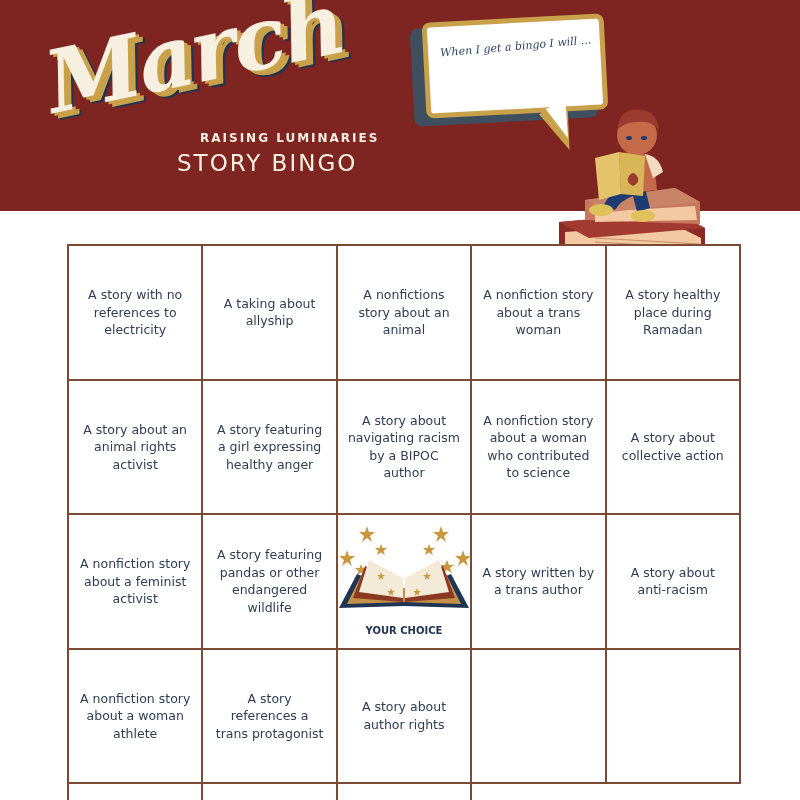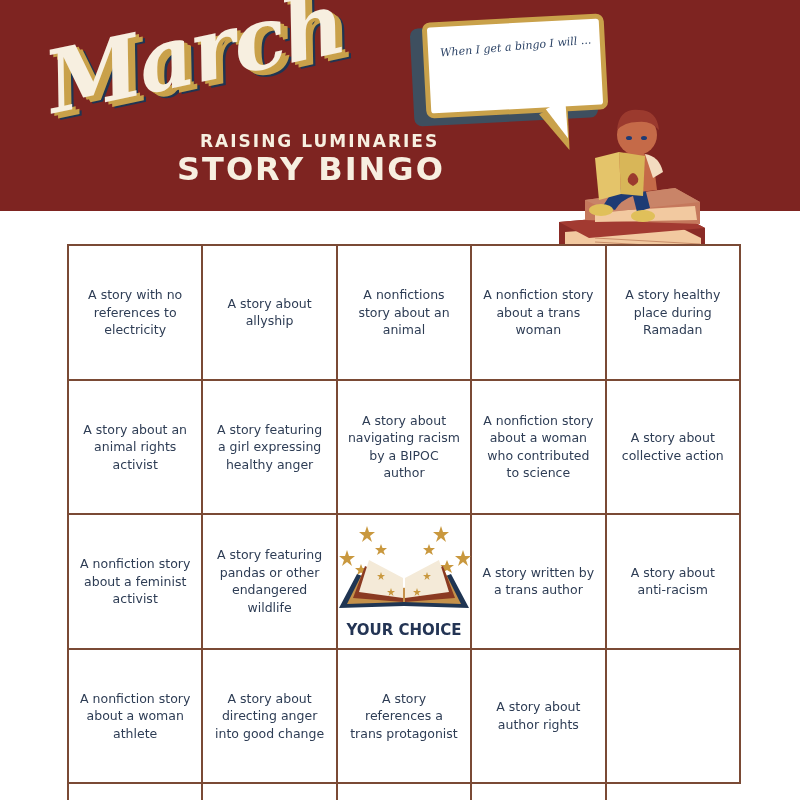--- a/index.html
+++ b/index.html
@@ -16,26 +16,26 @@
     position: absolute; left: 56px; top: 40px;
     font-family: "DejaVu Serif", serif; font-style: italic; font-weight: bold;
     font-size: 86px; color: #f7efe0; letter-spacing: -2px;
     transform: rotate(-12deg); transform-origin: left bottom;
     text-shadow: 3px 3px 0 #c9a14a, 6px 6px 0 #c9a14a, 8px 8px 0 #1f3553;
     line-height: 1;
   }
   .sub1 {
     position: absolute; left: 200px; top: 131px;
     font-family: "DejaVu Sans", sans-serif; font-weight: bold;
-    font-size: 17px; letter-spacing: 2px; color: #f7efe0;
+    font-size: 12px; letter-spacing: 2px; color: #f7efe0;
   }
   .sub2 {
     position: absolute; left: 177px; top: 150px;
-    font-family: "DejaVu Sans", sans-serif; font-weight: bold;
-    font-size: 32px; letter-spacing: 2px; color: #f7efe0;
+    font-family: "DejaVu Sans", sans-serif; font-weight: normal;
+    font-size: 23px; letter-spacing: 2px; color: #f7efe0;
   }
   .bubble-wrap { position: absolute; left: 418px; top: 16px; width: 200px; height: 140px; }
   .bubble-shadow {
     position: absolute; left: -6px; top: 8px; width: 184px; height: 98px;
     background: #3e4f5f; border-radius: 8px; transform: rotate(-3deg);
   }
   .bubble {
     position: absolute; left: 6px; top: 2px; width: 172px; height: 86px;
     background: #ffffff; border: 5px solid #c9a14a; border-radius: 8px;
     transform: rotate(-3deg);
@@ -67,21 +67,21 @@
   .cell {
     border-right: 2px solid #7a4a35; border-bottom: 2px solid #7a4a35;
     box-sizing: border-box;
     display: flex; align-items: center; justify-content: center;
     text-align: center; padding: 0 10px;
     font-family: "DejaVu Sans", sans-serif; font-size: 12.5px; line-height: 17.5px;
     color: #2e3d55; background: #ffffff;
   }
   .cell.free { flex-direction: column; padding: 0; justify-content: flex-end; padding-bottom: 8px; }
   .free-label {
-    font-weight: bold; font-size: 15px; color: #233454; letter-spacing: 0px; margin-top: 2px;
+    font-weight: bold; font-size: 10px; color: #233454; letter-spacing: 0px; margin-top: 2px;
   }
 </style>
 </head>
 <body>
 
 <div class="header">
   <div class="march">March</div>
   <div class="sub1">RAISING LUMINARIES</div>
   <div class="sub2">STORY BINGO</div>
 
@@ -123,21 +123,21 @@
   <polygon points="64,52 90,56 88,96 66,94" fill="#d8b658"></polygon>
   <path d="M74,76 q4,-6 8,0 q4,6 -4,10 q-8,-4 -4,-10z" fill="#9b3a2e"></path>
 </svg>
 
 <div class="grid">
 
   <div class="cell">
       <span>A story with no references to electricity</span>
     </div>
   <div class="cell">
-      <span>A story about allyship</span>
+      <span>A taking about allyship</span>
     </div>
   <div class="cell">
       <span>A nonfictions story about an animal</span>
     </div>
   <div class="cell">
       <span>A nonfiction story about a trans woman</span>
     </div>
   <div class="cell">
       <span>A story healthy place during Ramadan</span>
     </div>
@@ -195,23 +195,20 @@
       <span>A story written by a trans author</span>
     </div>
 
   <div class="cell">
       <span>A story about anti-racism</span>
     </div>
   <div class="cell">
       <span>A nonfiction story about a woman athlete</span>
     </div>
   <div class="cell">
-      <span>A story about directing anger into good change</span>
-    </div>
-  <div class="cell">
       <span>A story references a trans protagonist</span>
     </div>
   <div class="cell">
       <span>A story about author rights</span>
     </div>
 
   <div class="cell"></div>
   <div class="cell"></div>
   <div class="cell"></div>
   <div class="cell"></div>

